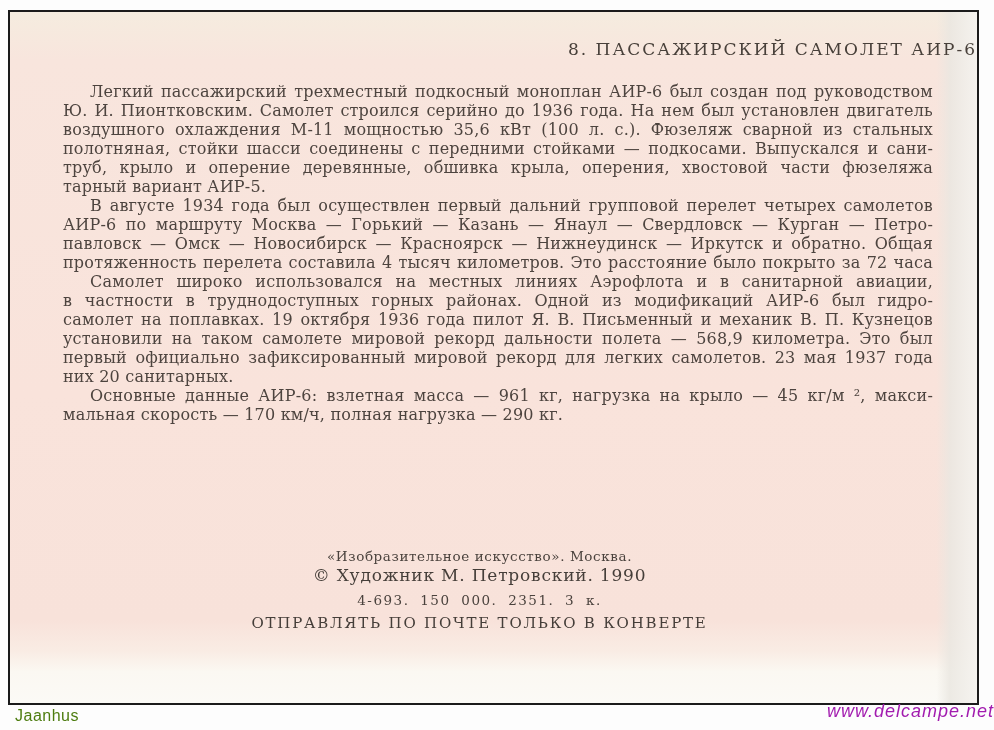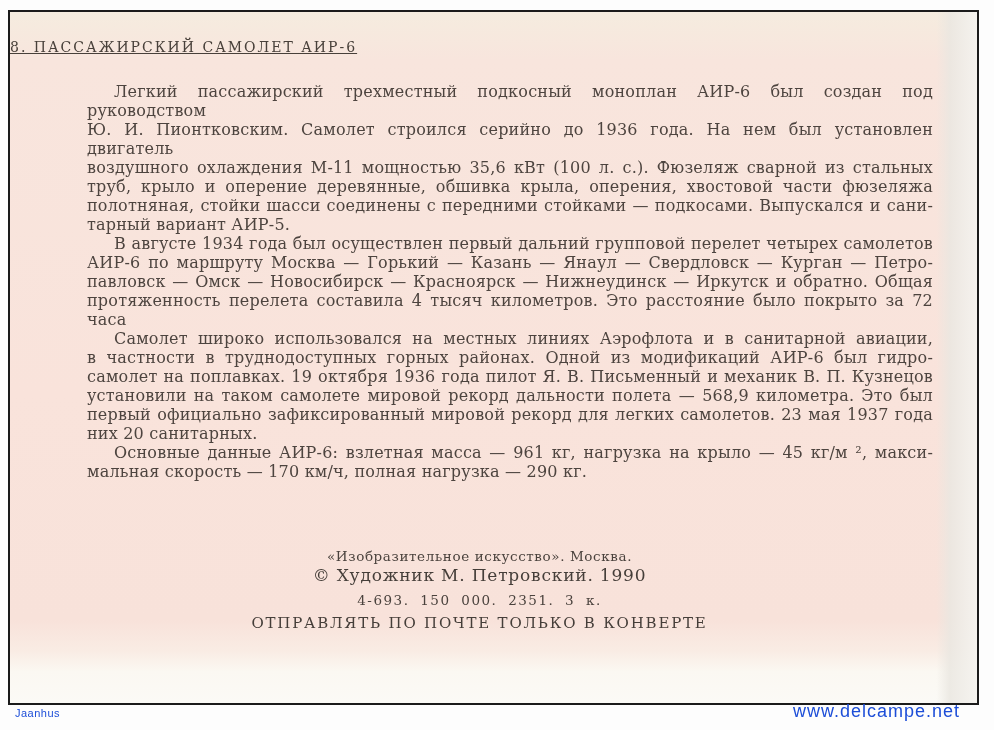--- a/index.html
+++ b/index.html
@@ -10,63 +10,63 @@
   }
   .card{
     position:absolute;left:8px;top:10px;width:967px;height:691px;
     border:2px solid #1b1b1b;
     background-image:
       linear-gradient(to right, rgba(238,234,228,0) 95.8%, rgba(234,231,225,.85) 97.2%, rgba(245,243,239,.95) 100%),
       linear-gradient(180deg, #f5ecdf 0%, #f8e5dd 7%, #f9e3db 55%, #f8e2da 88%, #f9ece4 92.5%, #fbf8f2 95.5%, #fbfaf6 100%);
   }
   .title{
     position:absolute;left:0;top:27px;width:100%;
-    text-align:left;font-size:14px;letter-spacing:2px;
-    color:#48403a;white-space:nowrap;text-decoration:underline;
+    text-align:right;font-size:17px;letter-spacing:2px;
+    color:#48403a;white-space:nowrap;
   }
   .body-text{
     position:absolute;left:53px;top:70px;width:870px;
     font-size:16px;line-height:19px;letter-spacing:.2px;
     color:#4d443f;
   }
   .para{margin:0;}
-  .para .line{display:block;text-align:justify;text-align-last:justify;white-space:normal;margin-left:24px;}
+  .para .line{display:block;text-align:justify;text-align-last:justify;white-space:normal;}
   .para .line.last{text-align-last:left;}
   .para .line.first{text-indent:27px;}
   .imprint{
     position:absolute;left:0;top:536px;width:100%;
     text-align:center;color:#4a423d;
     transform:translateX(-14px);
   }
   .imprint-line{display:block;white-space:nowrap;}
   .imprint-publisher{font-size:13.5px;letter-spacing:.6px;}
   .imprint-artist{font-size:17px;letter-spacing:.8px;margin-top:1px;color:#453e39;}
   .imprint-code{font-size:13.5px;letter-spacing:1.5px;word-spacing:5px;margin-top:7px;}
   .imprint-mailing{font-size:15px;letter-spacing:1.8px;margin-top:6px;color:#453e39;}
   .watermark{
     position:absolute;
     font-family:"Liberation Sans","DejaVu Sans",sans-serif;
     user-select:none;
   }
-  .watermark-left{left:15px;top:707px;font-size:11px;color:#1d4ed8;letter-spacing:.5px;}
-  .watermark-right{right:34px;top:701px;font-size:18px;color:#1d4ed8;letter-spacing:1px;}
+  .watermark-left{left:15px;top:707px;font-size:16px;color:#4d7c0f;letter-spacing:.5px;}
+  .watermark-right{right:0;top:701px;font-size:18px;color:#a21caf;letter-spacing:1px;font-style:italic;}
 </style>
 </head>
 <body>
 
 <div class="card">
   <div class="title">8. ПАССАЖИРСКИЙ САМОЛЕТ АИР-6</div>
 
   <div class="body-text">
       <p class="para">
         <span class="line first">Легкий пассажирский трехместный подкосный моноплан АИР-6 был создан под руководством</span>
         <span class="line">Ю. И. Пионтковским. Самолет строился серийно до 1936 года. На нем был установлен двигатель</span>
         <span class="line">воздушного охлаждения М-11 мощностью 35,6 кВт (100 л. с.). Фюзеляж сварной из стальных</span>
+        <span class="line">полотняная, стойки шасси соединены с передними стойками — подкосами. Выпускался и сани-</span>
         <span class="line">труб, крыло и оперение деревянные, обшивка крыла, оперения, хвостовой части фюзеляжа</span>
-        <span class="line">полотняная, стойки шасси соединены с передними стойками — подкосами. Выпускался и сани-</span>
         <span class="line last">тарный вариант АИР-5.</span>
       </p>
       <p class="para">
         <span class="line first">В августе 1934 года был осуществлен первый дальний групповой перелет четырех самолетов</span>
         <span class="line">АИР-6 по маршруту Москва — Горький — Казань — Янаул — Свердловск — Курган — Петро-</span>
         <span class="line">павловск — Омск — Новосибирск — Красноярск — Нижнеудинск — Иркутск и обратно. Общая</span>
         <span class="line">протяженность перелета составила 4 тысяч километров. Это расстояние было покрыто за 72 часа</span>
       </p>
       <p class="para">
         <span class="line first">Самолет широко использовался на местных линиях Аэрофлота и в санитарной авиации,</span>

